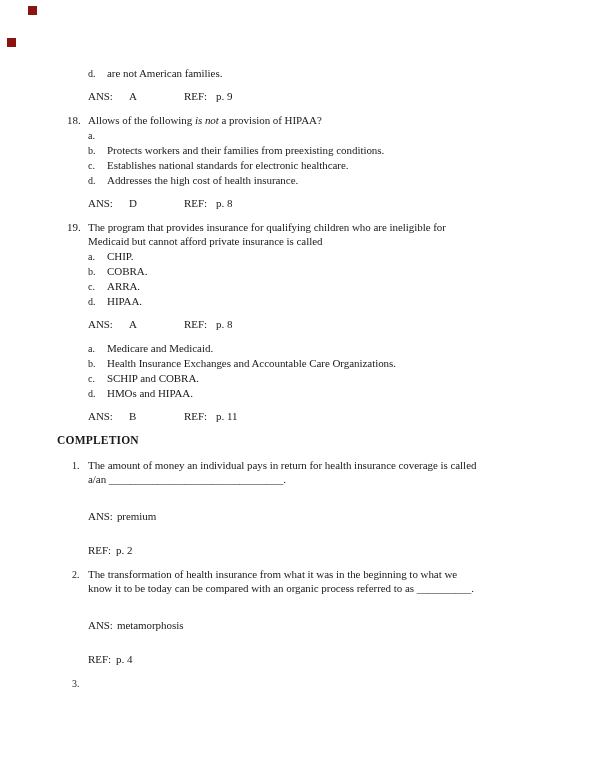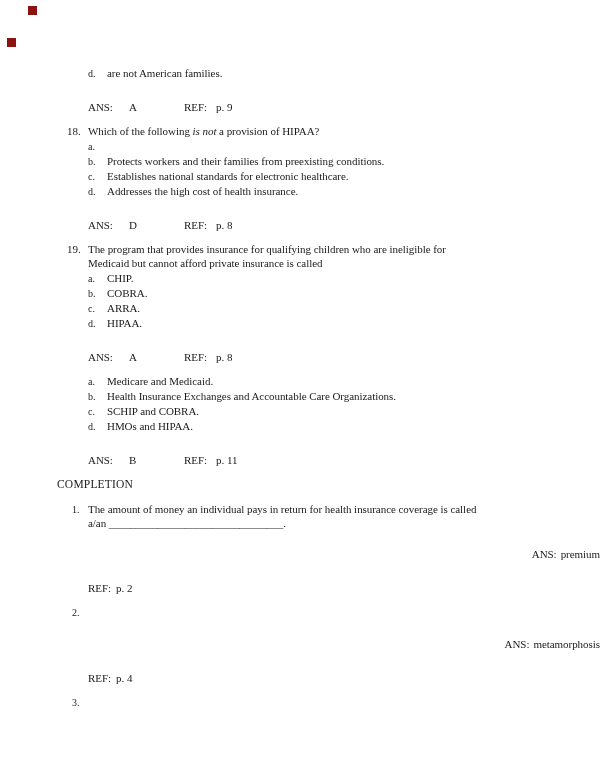--- a/index.html
+++ b/index.html
@@ -20,31 +20,31 @@
   .marker-2{left:7px;top:38px;}
   .block{margin:0;}
   .mc{margin-left:10px;}
   .mc-tail{margin-left:10px;margin-bottom:10px;}
   .qrow{display:flex;}
   .qnum{flex:none;width:21px;}
   .qtext{white-space:pre-line;}
   .opts{margin-left:21px;margin-top:1px;}
   .optrow{display:flex;}
   .optletter{flex:none;width:19px;font-size:10px;padding-top:1px;}
-  .ansref{display:flex;margin-left:21px;margin-top:19px;}
+  .ansref{display:flex;margin-left:21px;margin-top:8px;}
   .pair-ans{flex:none;width:96px;}
   .val-tab{margin-left:16px;}
   .val-ref{margin-left:9px;}
   .mcq{margin-bottom:10px;}
-  .heading{font-weight:normal;font-size:11.5px;letter-spacing:0.2px;margin-bottom:11px;}
+  .heading{font-weight:bold;font-size:11.5px;letter-spacing:0.2px;margin-bottom:11px;}
   .comp{margin-left:15px;margin-bottom:10px;}
   .crow{display:flex;}
   .cnum{flex:none;width:16px;font-size:10px;padding-top:1px;}
   .ctext{white-space:pre-line;}
-  .cans{margin-left:16px;margin-top:17px;text-align:right;}
+  .cans{margin-left:16px;margin-top:23px;}
   .cref{margin-left:16px;margin-top:20px;}
   .val-sm{margin-left:4px;}
   .val-sm2{margin-left:5px;}
   i{font-style:italic;}
 </style>
 </head>
 <body>
 
 <div class="page">
 
@@ -64,21 +64,21 @@
       </span>
       <span class="pair-ref">
         <span>REF:</span><span class="val-ref">p. 9</span>
       </span>
     </div>
   </div>
 
   <div class="block mc mcq">
     <div class="qrow">
       <span class="qnum">18.</span>
-      <span class="qtext"><span>Which of the following </span><i>is not</i><span> a provision of HIPAA?</span></span>
+      <span class="qtext"><span>Allows of the following </span><i>is not</i><span> a provision of HIPAA?</span></span>
     </div>
     <div class="opts">
       <div class="optrow">
         <span class="optletter">a.</span>
       </div>
       <div class="optrow">
         <span class="optletter">b.</span>
         <span class="opttext">Protects workers and their families from preexisting conditions.</span>
       </div>
       <div class="optrow">
@@ -175,20 +175,22 @@
       <span>ANS:</span><span class="val-sm">premium</span>
     </div>
     <div class="cref">
       <span>REF:</span><span class="val-sm2">p. 2</span>
     </div>
   </div>
 
   <div class="block comp">
     <div class="crow">
       <span class="cnum">2.</span>
+      <span class="ctext">The transformation of health insurance from what it was in the beginning to what we
+know it to be today can be compared with an organic process referred to as __________.</span>
     </div>
     <div class="cans">
       <span>ANS:</span><span class="val-sm">metamorphosis</span>
     </div>
     <div class="cref">
       <span>REF:</span><span class="val-sm2">p. 4</span>
     </div>
   </div>
 
   <div class="block comp">

